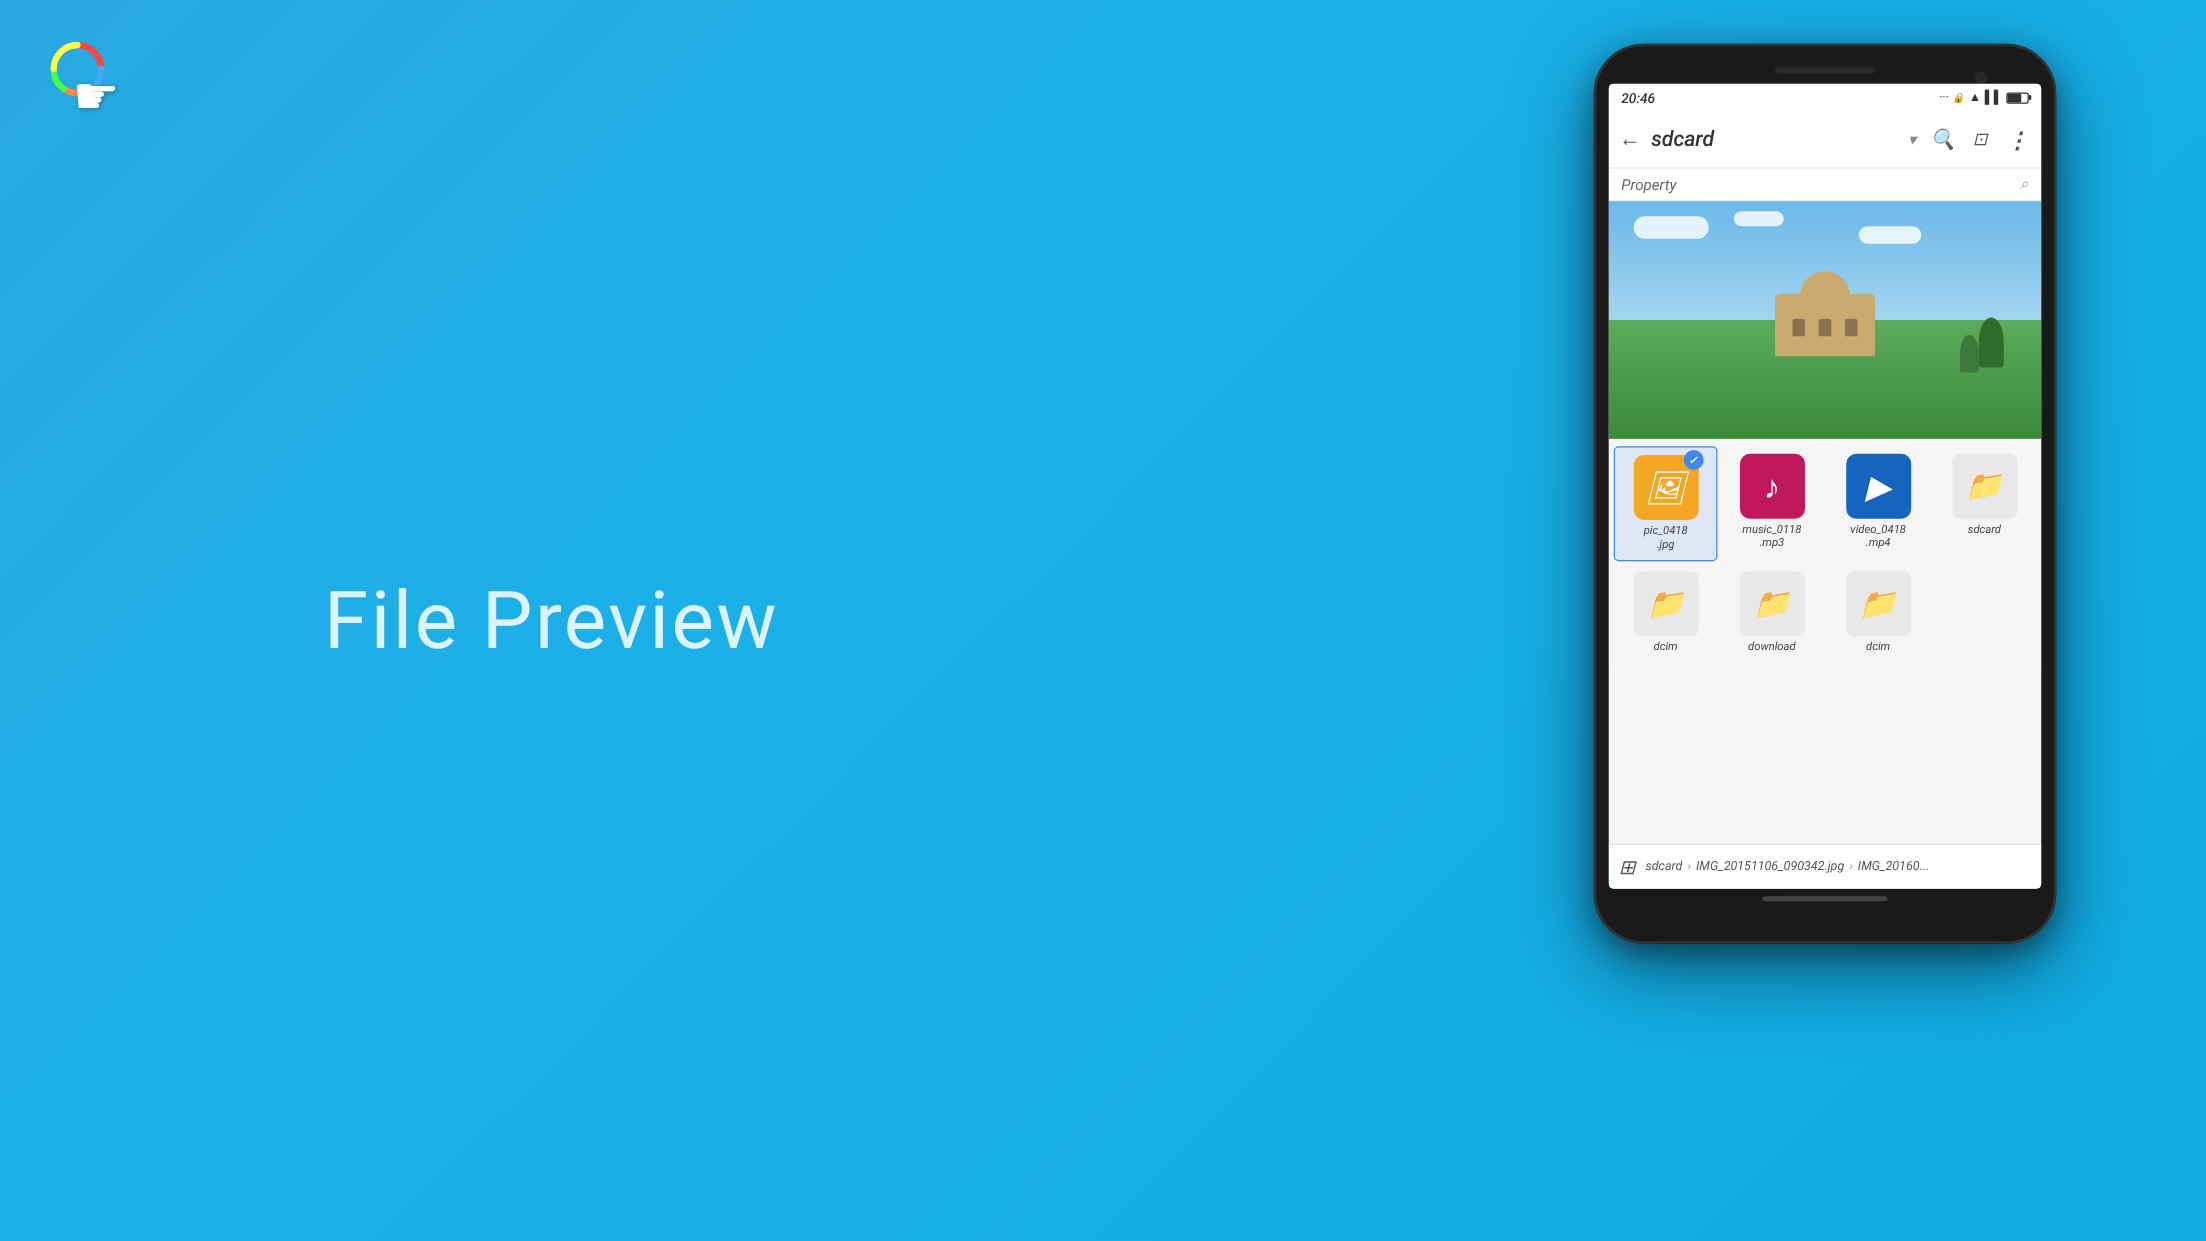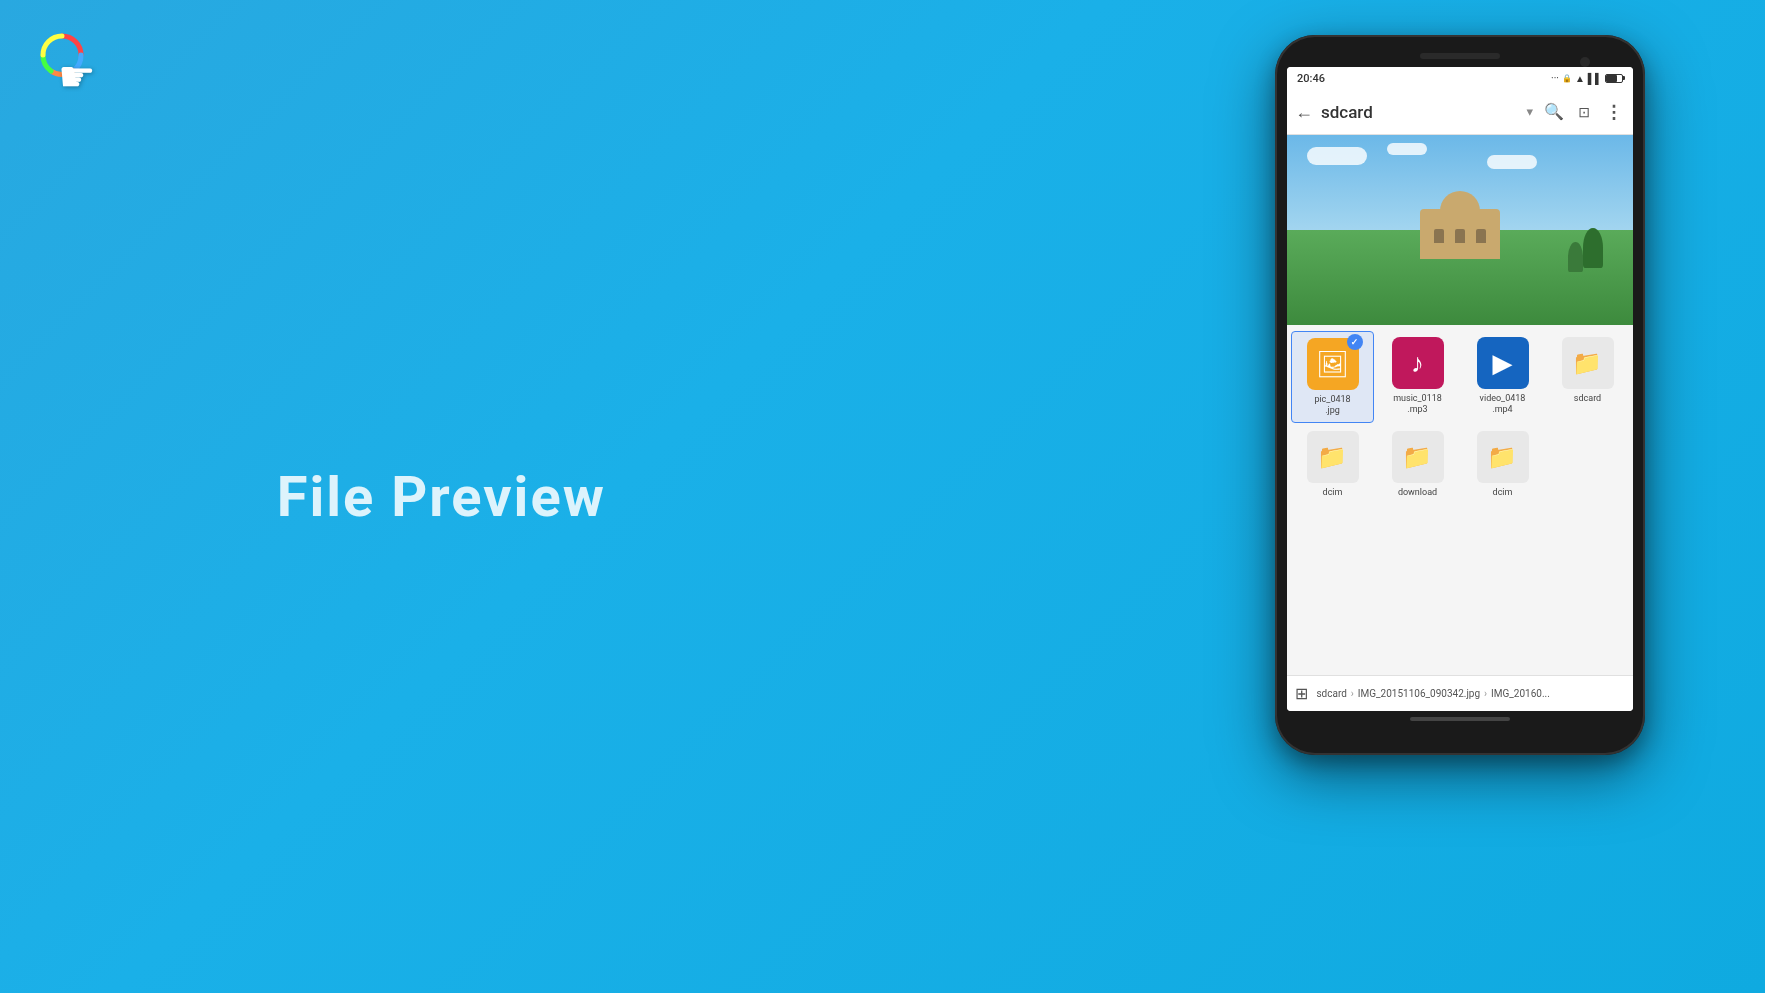--- a/index.html
+++ b/index.html
@@ -29,22 +29,22 @@
       font-size: 36px;
       color: white;
     }
 
     
     .file-preview-text {
       position: absolute;
       top: 50%;
       left: 25%;
       transform: translate(-50%, -50%);
-      font-size: 56px;
-      font-weight: 700;
+      font-size: 64px;
+      font-weight: 400;
       color: rgba(255,255,255,0.85);
       letter-spacing: 2px;
       white-space: nowrap;
     }
 
     
     .phone-container {
       position: absolute;
       top: 35px;
       right: 120px;
@@ -57,20 +57,21 @@
       width: 370px;
       height: 720px;
       background: #1a1a1a;
       border-radius: 40px;
       padding: 18px 12px;
       box-shadow:
         inset 0 0 0 2px #333,
         0 20px 60px rgba(0,0,0,0.5),
         0 8px 20px rgba(0,0,0,0.3);
       position: relative;
+      font-style: italic;
     }
 
     
     .phone-speaker {
       width: 80px;
       height: 6px;
       background: #2a2a2a;
       border-radius: 3px;
       margin: 0 auto 6px;
     }
@@ -439,20 +440,24 @@
         <span class="action-bar-back" style="font-size:18px;color:#555;cursor:pointer;">←</span>
         <span class="action-bar-title">sdcard</span>
         <span style="font-size:13px;color:#888;margin-right:10px;">▾</span>
         <div class="action-bar-icons">
           <span class="action-icon">🔍</span>
           <span class="action-icon" style="font-size:14px;">⊡</span>
           <span class="action-icon" style="font-size:18px;font-weight:bold;">⋮</span>
         </div>
       </div>
 
+      <div class="property-bar">
+        <span class="property-label">Property</span>
+        <span class="property-icon" style="font-size:13px;color:#999;">⌕</span>
+      </div>
 
       <div class="image-preview">
         <div class="image-preview-sky"></div>
         <div class="image-preview-cloud cloud1"></div>
         <div class="image-preview-cloud cloud2"></div>
         <div class="image-preview-cloud cloud3"></div>
         <div class="image-preview-grass"></div>
         <div class="image-preview-building">
           <div class="building-dome"></div>
 

